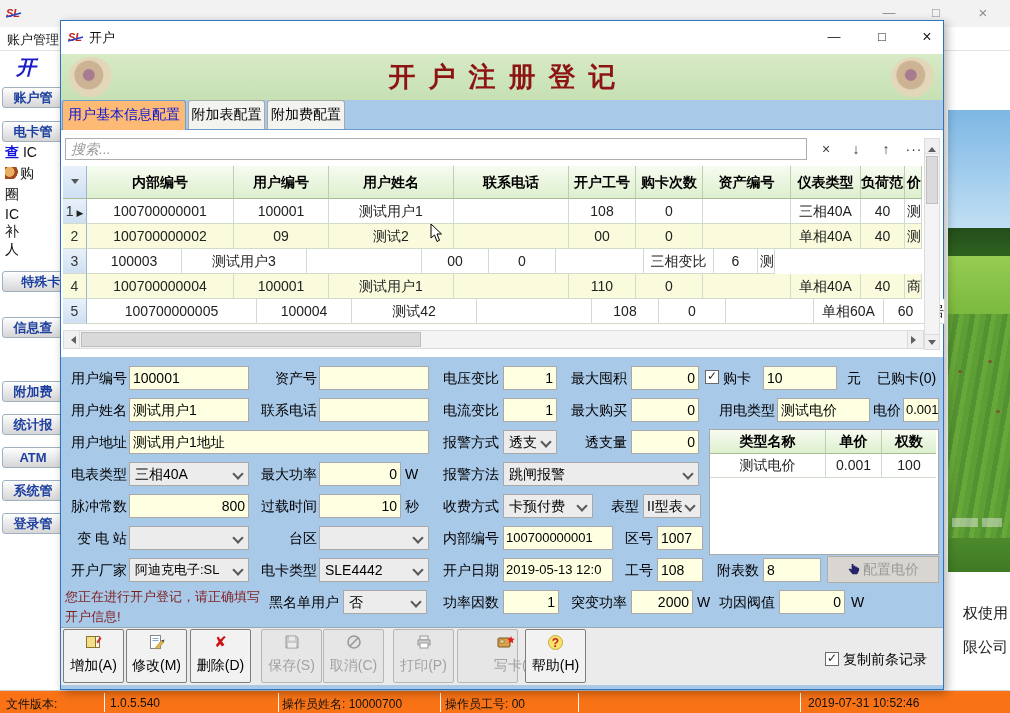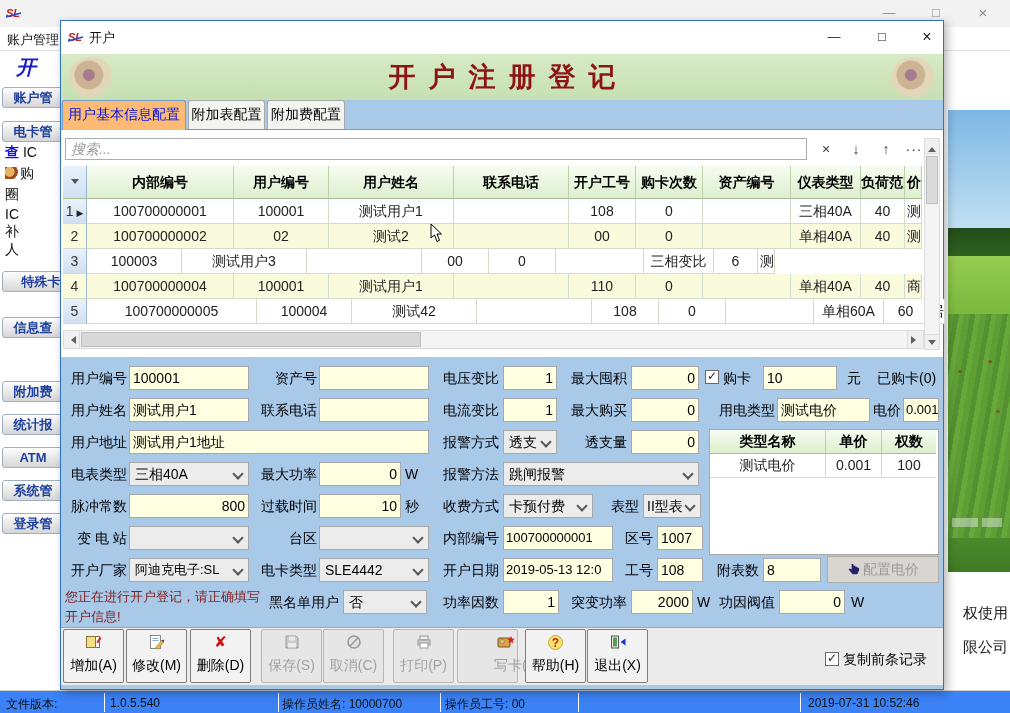--- a/index.html
+++ b/index.html
@@ -20,21 +20,21 @@
 #photo{position:absolute;left:948px;top:110px;width:62px;height:462px;overflow:hidden}
 .ph-sky{position:absolute;left:0;top:0;width:62px;height:120px;background:linear-gradient(#7db7e4,#c2e0f4)}
 .ph-trees{position:absolute;left:0;top:118px;width:62px;height:30px;background:linear-gradient(#234d1a,#2f6320)}
 .ph-field{position:absolute;left:0;top:146px;width:62px;height:60px;background:linear-gradient(#96cc52,#7ab83e)}
 .ph-meadow{position:absolute;left:0;top:204px;width:62px;height:226px;background:repeating-linear-gradient(100deg,#5f9e35 0 6px,#549231 6px 11px,#67a83a 11px 16px)}
 .ph-deep{position:absolute;left:0;top:428px;width:62px;height:34px;background:linear-gradient(#4c8a2c,#3f7a24)}
 .ph-mark{position:absolute;background:rgba(240,240,240,.45)}
 .ph-dot{position:absolute;width:4px;height:3px;border-radius:50%;background:#7a4a28;opacity:.8}
 #license1,#license2{position:absolute;left:938px;width:70px;text-align:right;font-size:15px;color:#1a1a1a;white-space:nowrap}
 
-#statusbar{position:absolute;left:0;top:690px;width:1010px;height:23px;background:#3b82f6;border-top:1px solid #cfcfcf;font-size:12px;color:#111}
+#statusbar{position:absolute;left:0;top:690px;width:1010px;height:23px;background:#f97316;border-top:1px solid #cfcfcf;font-size:12px;color:#111}
 .st{position:absolute;top:5px;white-space:nowrap}
 .stdiv{position:absolute;top:2px;width:1px;height:19px;background:#d6d6d6;border-right:1px solid #fbfbfb}
 
 #dlg{position:absolute;left:60px;top:20px;width:884px;height:670px;background:#a9c9e9;border:1px solid #2f72bf;box-shadow:3px 3px 9px rgba(0,0,0,.3);z-index:10}
 #dlg-titlebar{position:absolute;left:0;top:0;width:882px;height:33px;background:#fff}
 #dlg-title{position:absolute;left:28px;top:8px;font-size:13px;color:#111}
 .dwbtn{position:absolute;top:4px;width:30px;height:23px;text-align:center;line-height:23px;color:#222;font-size:13px}
 #banner{position:absolute;left:0;top:33px;width:882px;height:46px;background:linear-gradient(#d7eac6,#c6e0b2)}
 #banner-title{position:absolute;left:0;top:33px;width:882px;height:46px;line-height:46px;text-align:center;font-size:27px;font-weight:bold;color:#8e1414;letter-spacing:13px;padding-left:13px;white-space:nowrap}
 .rosette{position:absolute;width:44px;height:40px;border-radius:50%;background:radial-gradient(circle at 45% 45%,#a87b90 0 16%,#cbb393 20% 42%,#e3d7ba 46% 66%,rgba(227,215,186,.15) 72%)}
@@ -214,21 +214,21 @@
           <span class="gc" style="width: 67px;">108</span>
           <span class="gc" style="width: 67px;">0</span>
           <span class="gc" style="width: 88px;"></span>
           <span class="gc" style="width: 70px;">三相40A</span>
           <span class="gc" style="width: 44px;">40</span>
           <span class="gc clip" style="width: 17px;">测</span>
         </div>
         <div class="grow alt">
           <span class="gc gnum" style="width: 24px;">2</span>
           <span class="gc" style="width: 147px;">100700000002</span>
-          <span class="gc" style="width: 95px;">02</span>
+          <span class="gc" style="width: 95px;">09</span>
           <span class="gc" style="width: 125px;">测试2</span>
           <span class="gc" style="width: 115px;"></span>
           <span class="gc" style="width: 67px;">00</span>
           <span class="gc" style="width: 67px;">0</span>
           <span class="gc" style="width: 88px;"></span>
           <span class="gc" style="width: 70px;">单相40A</span>
           <span class="gc" style="width: 44px;">40</span>
           <span class="gc clip" style="width: 17px;">测</span>
         </div>
         <div class="grow">
@@ -435,28 +435,20 @@
             <rect x="1" y="4" width="12" height="9" rx="1" fill="#d8a24e" stroke="#7a5a1a"></rect>
             <rect x="3" y="6" width="4" height="3" fill="#e8d8a8" stroke="#7a5a1a" stroke-width="0.5"></rect>
             <path d="M14 2 l1.1 2.4 2.6 .4 -1.9 1.8 .5 2.6 -2.3-1.2 -2.3 1.2 .5-2.6 -1.9-1.8 2.6-.4 z" fill="#dd2222"></path>
           </svg></span>
         <span class="tx">写卡(W)</span>
       </div>
       <div class="abtn" style="left: 464px;">
         <span class="ic"><span style="display:inline-block;width:15px;height:15px;border-radius:50%;background:#f7e26b;border:1px solid #c9a93a;color:#cc2222;font-weight:bold;font-size:12px;line-height:14px;text-align:center">?</span></span>
         <span class="tx">帮助(H)</span>
       </div>
-      <div class="abtn" style="left: 526px;">
-        <span class="ic"><svg width="17" height="16">
-            <rect x="2.5" y="2" width="7" height="12" fill="#eaf2e2" stroke="#555"></rect>
-            <rect x="4" y="3.5" width="4" height="9" fill="#5a9a5a"></rect>
-            <path d="M16.5 4.5 L11.5 8 L16.5 11.5 Z" fill="#2233cc"></path>
-          </svg></span>
-        <span class="tx">退出(X)</span>
-      </div>
     </div>
 
   <span id="cursor">
     <svg width="14" height="20">
         <path d="M1 1 L1 15 L4.5 12 L7 18.5 L9.5 17.3 L7 11 L11.5 11 Z" fill="#fff" stroke="#000" stroke-width="1"></path>
       </svg>
   </span>
 </div>
 
 </body></html>

